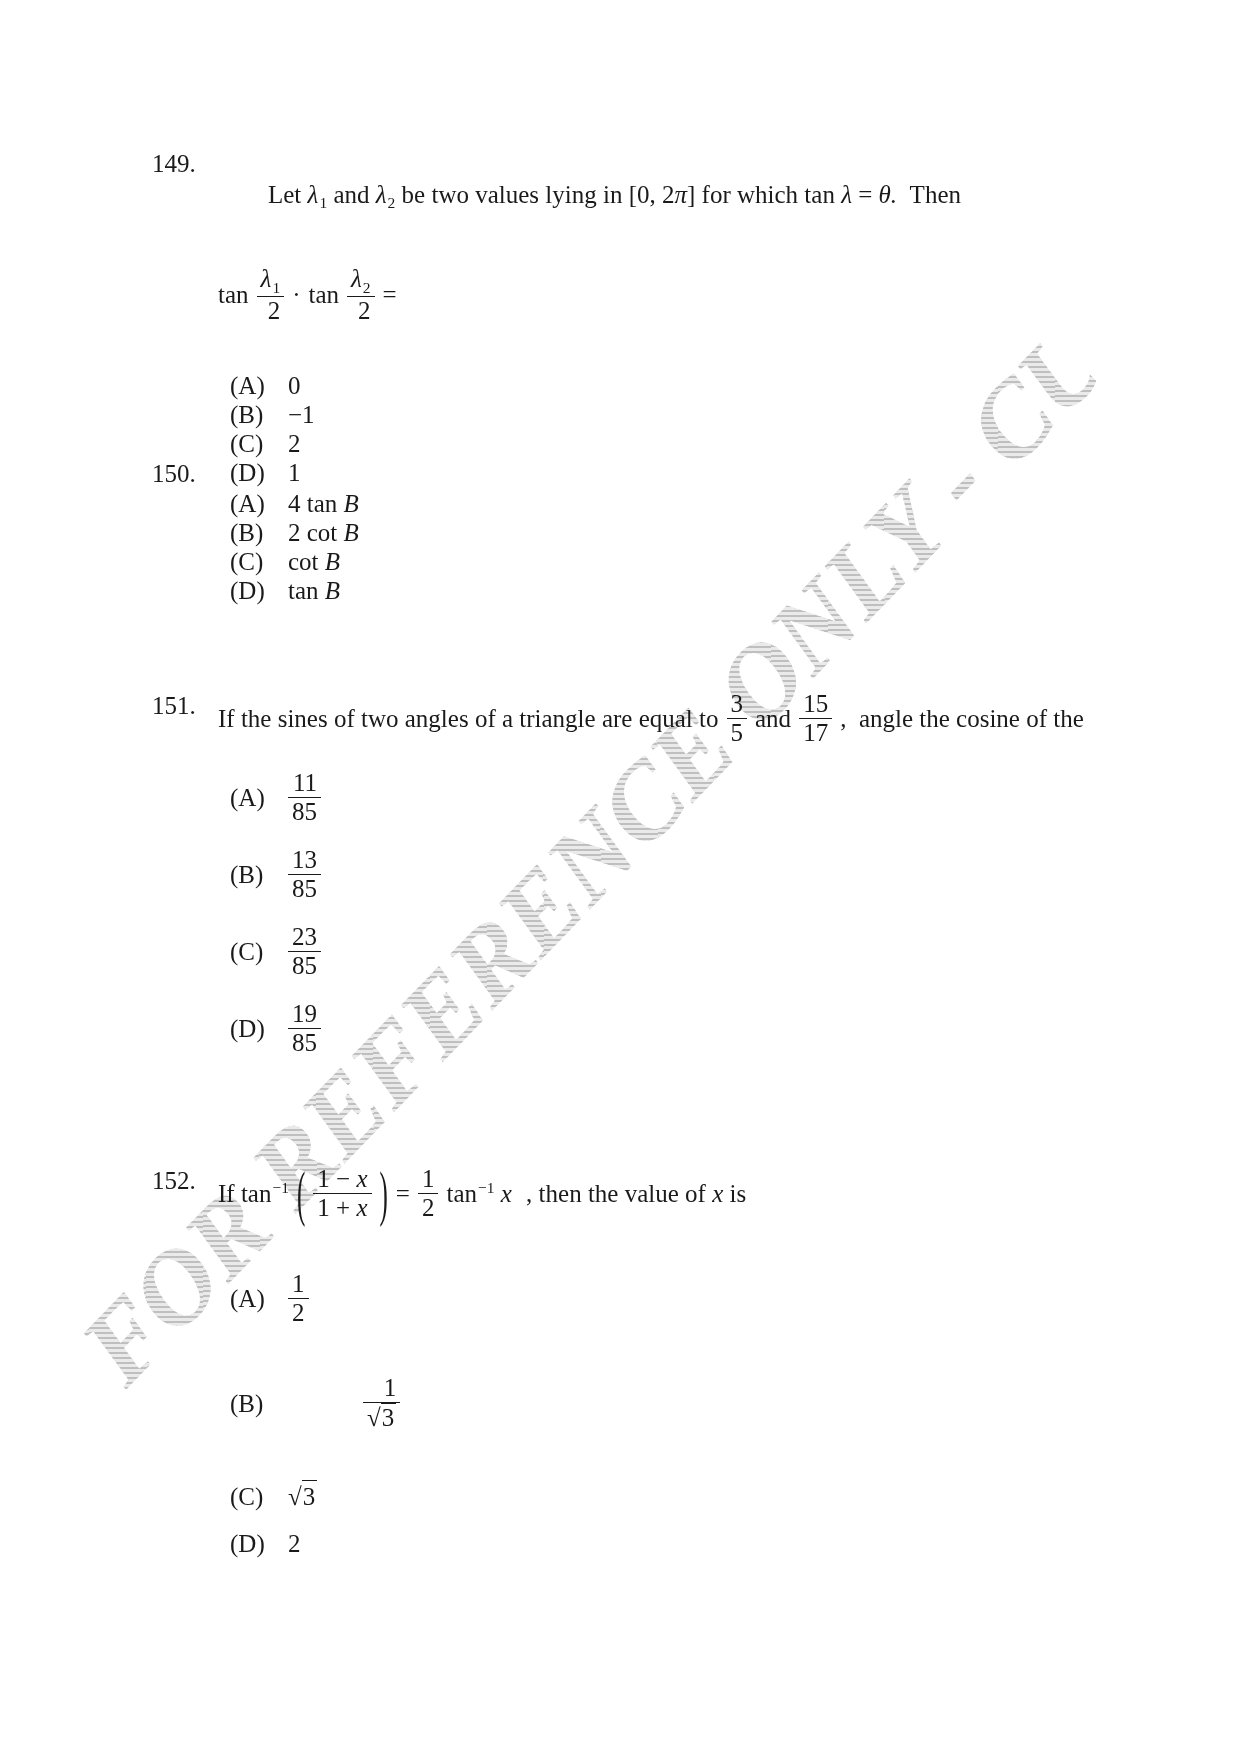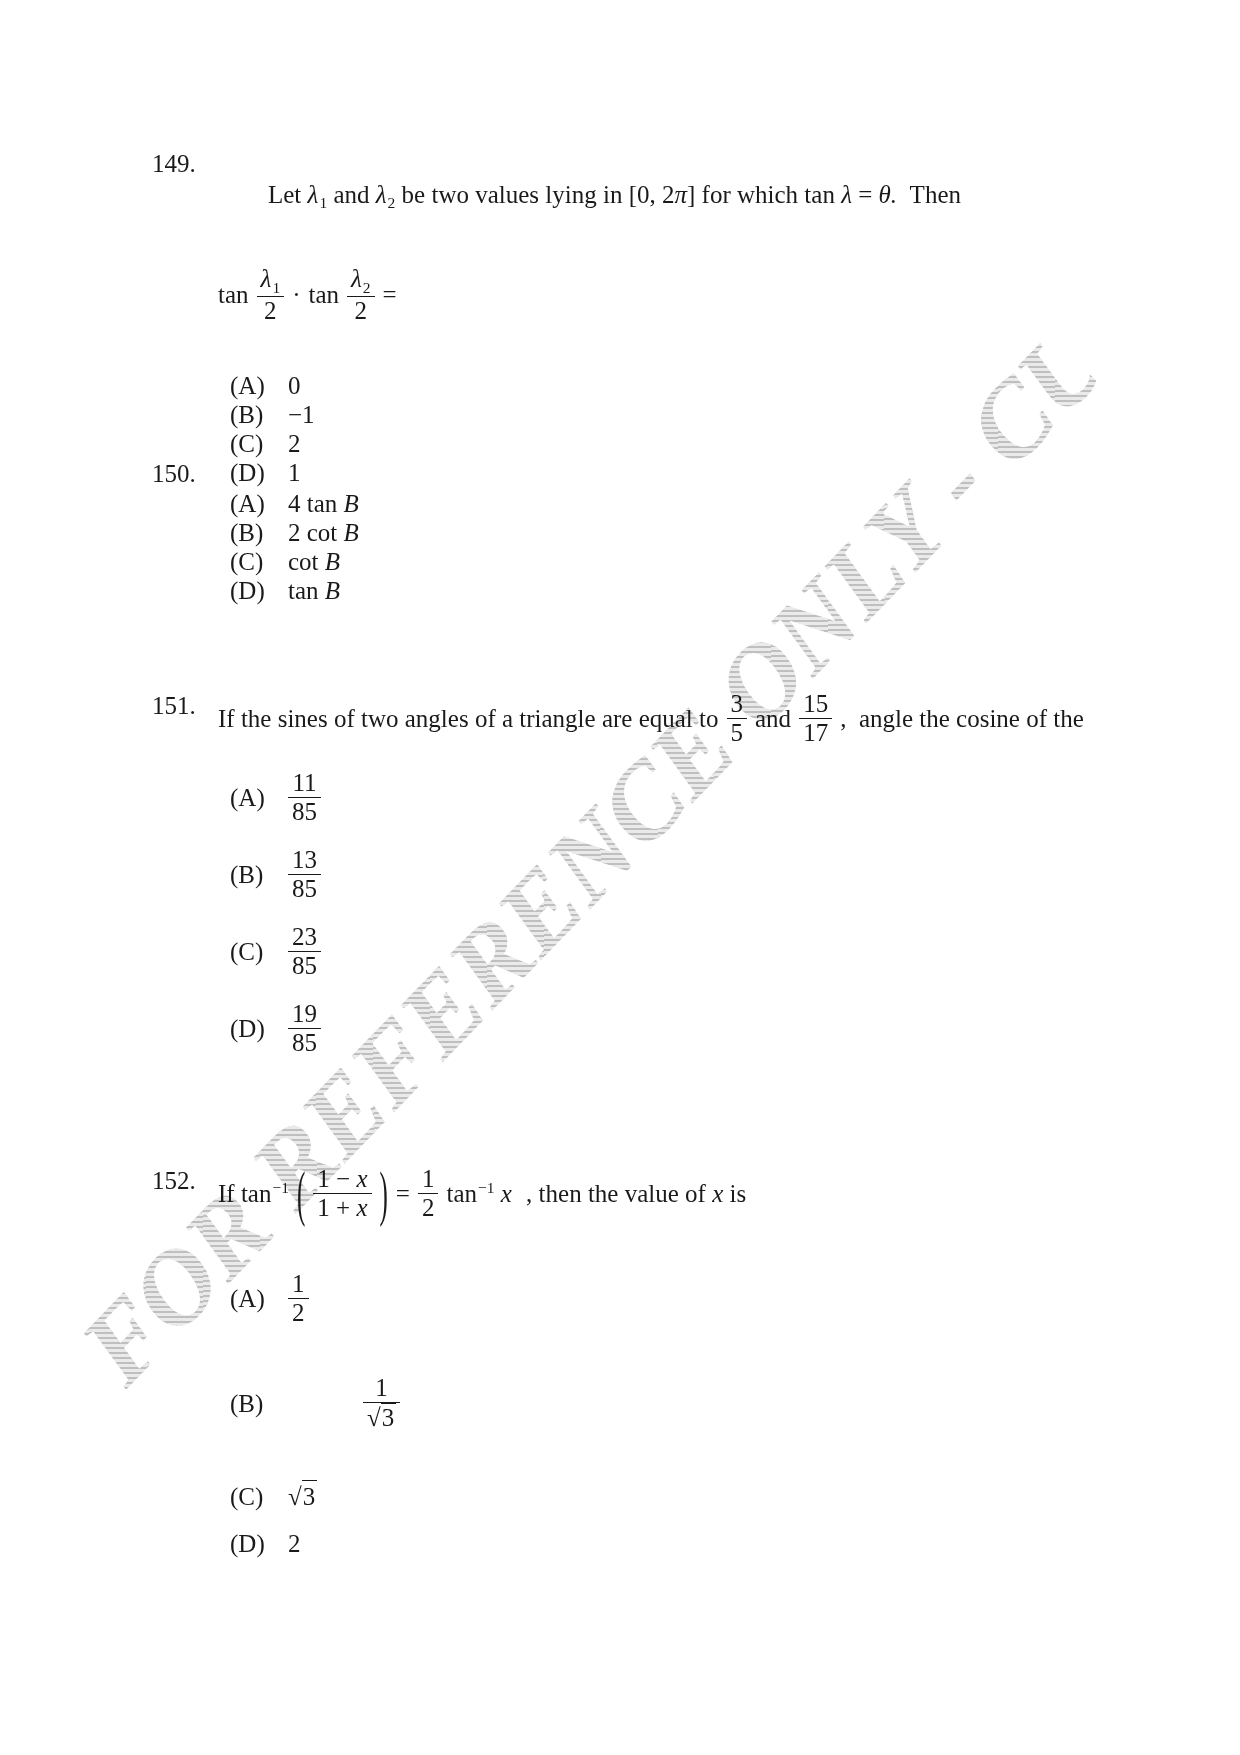--- a/index.html
+++ b/index.html
@@ -44,21 +44,21 @@
   .it { font-style:italic; }
   .sub { font-size:0.62em; vertical-align:-0.35em; margin-left:1px; font-style:normal; }
   .sup { font-size:0.62em; vertical-align:0.55em; margin-left:1px; font-style:normal; }
 
   
   .mrow { display:flex; align-items:center; gap:8px; }
   .seg  { white-space:pre; }
 
   
   .frac { display:inline-flex; flex-direction:column; align-items:stretch;
-          text-align:center; line-height:1.12; vertical-align:middle; }
+          text-align:right; line-height:1.12; vertical-align:middle; }
   .frac .num { padding:0 4px; }
   .frac .den { padding:0 4px; border-top:1.6px solid currentColor; }
 
   
   .sqrt { white-space:nowrap; display:inline-block; }
   .radical  { display:inline-block; }
   .radicand { display:inline-block; border-top:1.6px solid currentColor; padding:0 2px 0 1px; }
 
   
   .bigp { display:inline-block; transform:scaleY(2.45); font-weight:400; }

